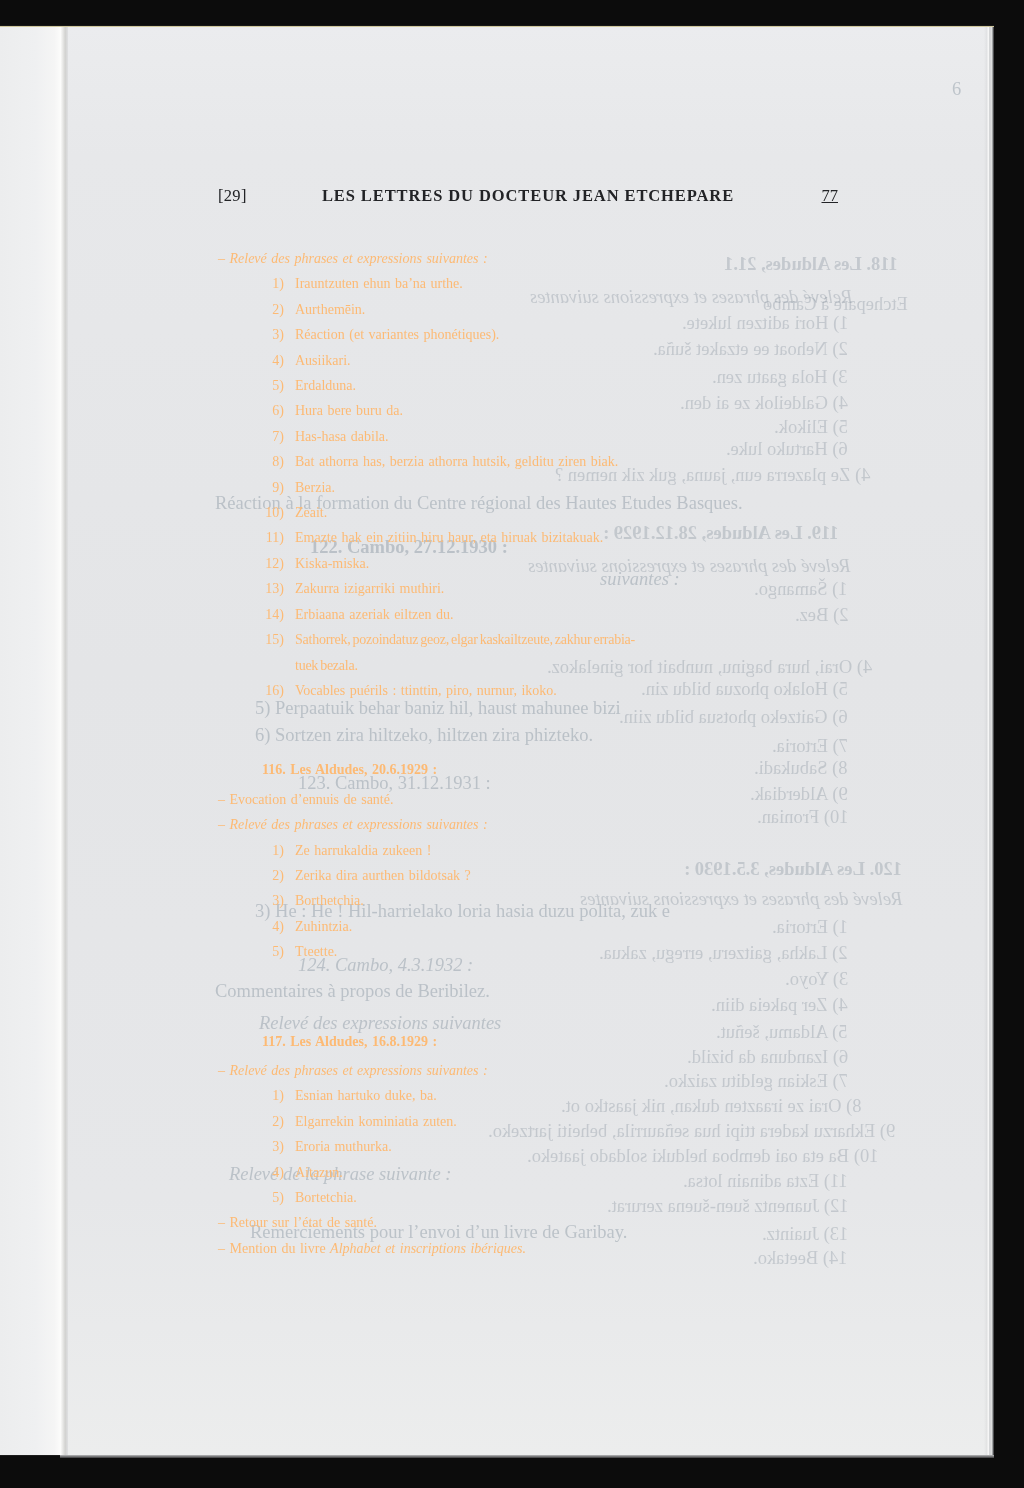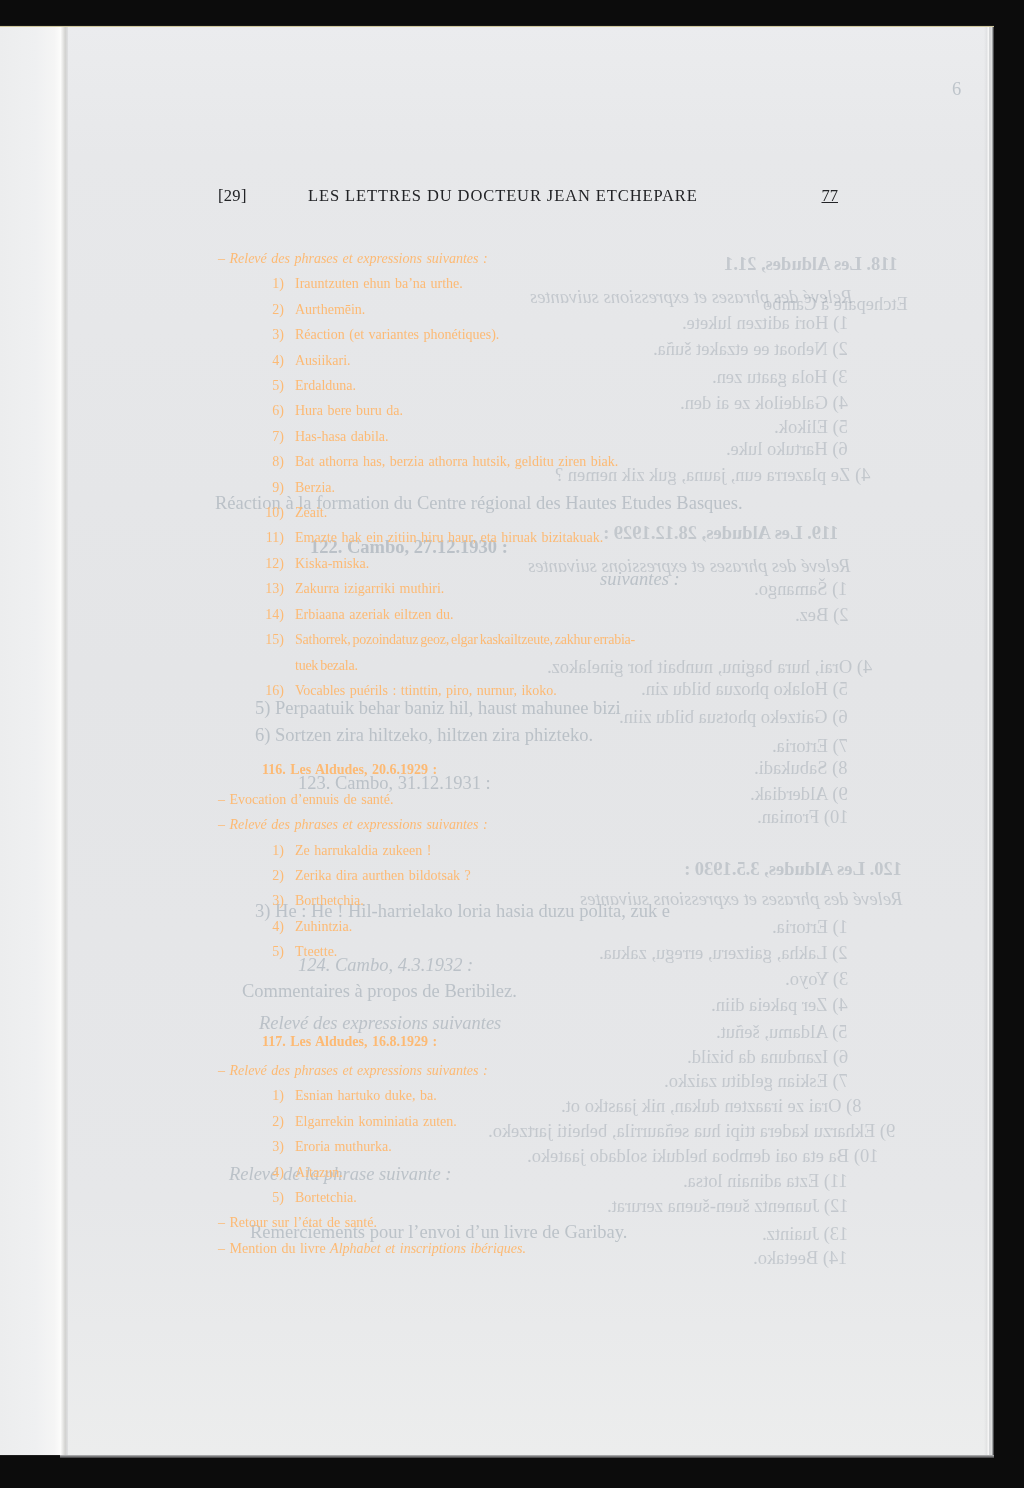--- a/index.html
+++ b/index.html
@@ -40,21 +40,21 @@
   .bleed.m{transform:scaleX(-1);color:rgba(106,122,138,.28);}
   .bleed.i{font-style:italic;}
   .bleed.b{font-weight:bold;}
   
   .header{
     position:absolute;left:218px;top:186px;width:620px;z-index:3;
     display:flex;align-items:baseline;
     font-size:16.5px;color:#222326;
   }
   .header .bracket{width:90px;text-align:left;letter-spacing:.3px;}
-  .header .running-title{flex:1;letter-spacing:.9px;white-space:nowrap;}
+  .header .running-title{flex:1;text-align:center;letter-spacing:.9px;white-space:nowrap;font-weight:bold;}
   .header .folio{width:90px;text-align:right;text-decoration:underline;}
   .bodytext{
     position:absolute;left:218px;top:246px;width:620px;z-index:3;
     font-size:14px;line-height:25.4px;color:#fdba74;word-spacing:1px;
   }
   .dash{padding-left:18px;text-indent:-18px;}
   .it{font-style:italic;}
   .item{position:relative;padding-left:77px;}
   .item .num{position:absolute;left:0;top:0;width:66px;text-align:right;}
   .item.pre .txt{white-space:pre;word-spacing:-1.2px;letter-spacing:-.25px;}
@@ -99,21 +99,21 @@
     <span class="bleed" style="top: 772px; left: 298px;">123. Cambo, 31.12.1931 :</span>
     <span class="bleed m" style="top: 783px; right: 176px;">9) Alderdiak.</span>
     <span class="bleed m" style="top: 806px; right: 176px;">10) Fronian.</span>
     <span class="bleed m b" style="top: 858px; right: 122px;">120. Les Aldudes, 3.5.1930 :</span>
     <span class="bleed m i" style="top: 888px; right: 122px;">Relevé des phrases et expressions suivantes</span>
     <span class="bleed" style="top: 900px; left: 255px;">3) He : He ! Hil-harrielako loria hasia duzu polita, zuk e</span>
     <span class="bleed m" style="top: 916px; right: 176px;">1) Ertoria.</span>
     <span class="bleed m" style="top: 942px; right: 176px;">2) Lakha, gaitzeru, erregu, zakua.</span>
     <span class="bleed" style="top: 954px; left: 298px; font-style: italic;">124. Cambo, 4.3.1932 :</span>
     <span class="bleed m" style="top: 968px; right: 176px;">3) Yoyo.</span>
-    <span class="bleed" style="top: 980px; left: 215px; margin-left: 27px;">Commentaires à propos de Beribilez.</span>
+    <span class="bleed" style="top: 980px; left: 215px;">Commentaires à propos de Beribilez.</span>
     <span class="bleed m" style="top: 994px; right: 176px;">4) Zer pakeia diin.</span>
     <span class="bleed i" style="top: 1012px; left: 227px; margin-left: 32px;">Relevé des expressions suivantes</span>
     <span class="bleed m" style="top: 1021px; right: 176px;">5) Aldamu, šeñut.</span>
     <span class="bleed m" style="top: 1046px; right: 176px;">6) Izanduna da bizild.</span>
     <span class="bleed m" style="top: 1070px; right: 176px;">7) Eskian gelditu zaizko.</span>
     <span class="bleed m" style="top: 1095px; right: 162px;">8) Orai ze iraazten dukan, nik jaastko ot.</span>
     <span class="bleed m" style="top: 1120px; right: 129px;">9) Ekharzu kadera ttipi hua señaurrila, beheiti jartzeko.</span>
     <span class="bleed m" style="top: 1145px; right: 146px;">10) Ba eta oai demboa helduki soldado jaateko.</span>
     <span class="bleed i" style="top: 1163px; left: 229px;">Relevé de la phrase suivante :</span>
     <span class="bleed m" style="top: 1170px; right: 176px;">11) Ezta adinain lotsa.</span>

